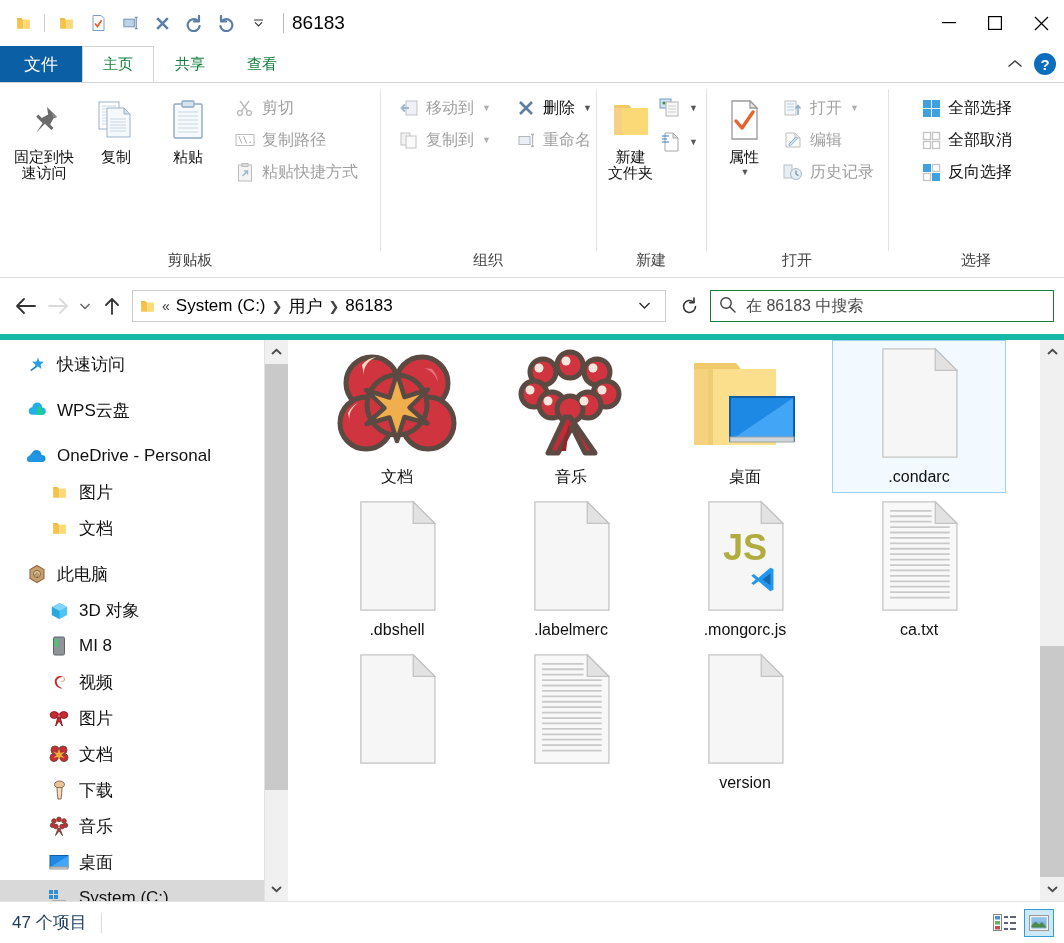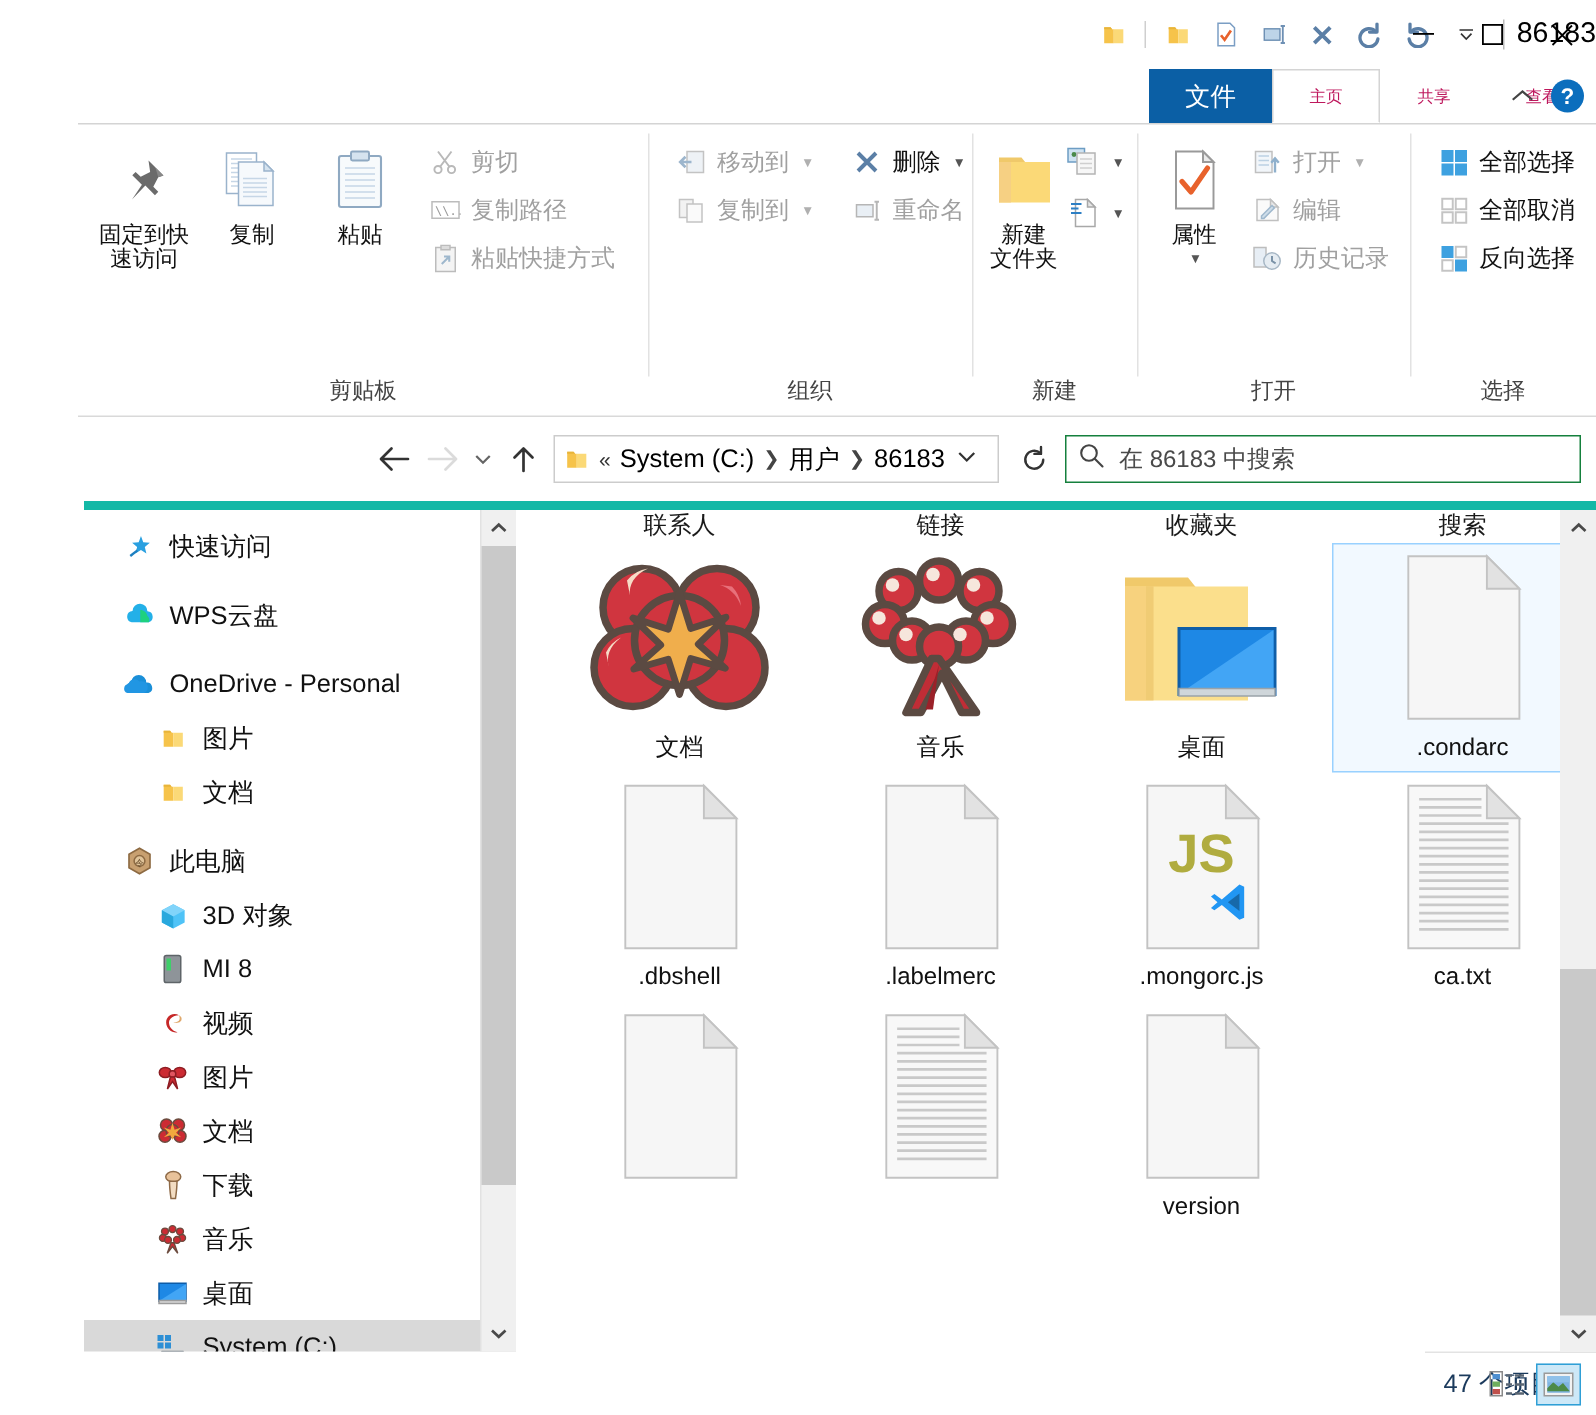--- a/index.html
+++ b/index.html
@@ -3,21 +3,21 @@
 <meta charset="utf-8">
 <style>
   * { box-sizing: border-box; margin: 0; padding: 0; }
   html, body {
     width: 1064px; height: 943px;
     font-family: "Liberation Sans", "DejaVu Sans", sans-serif;
     background: #ffffff;
     overflow: hidden;
     -webkit-font-smoothing: antialiased;
   }
-  .window { width: 1064px; height: 943px; position: relative; display: flex; flex-direction: column; background:#fff;align-items:flex-end; }
+  .window { width: 1064px; height: 943px; position: relative; display: flex; flex-direction: column; background:#fff; }
 
   
   .titlebar {
     height: 46px; display: flex; align-items: center;
     background: #ffffff; position: relative; flex: none;
   }
   .qat { display: flex; align-items: center; padding-left: 8px; gap: 2px; height: 100%; }
   .qat-btn {
     width: 30px; height: 34px; display: flex; align-items: center; justify-content: center;
   }
@@ -30,21 +30,21 @@
   .wincontrols { position: absolute; right: 0; top: 0; height: 46px; display: flex; }
   .wc { width: 46px; height: 46px; display: flex; align-items: center; justify-content: center; }
 
   
   .tabrow {
     height: 36px; display: flex; align-items: stretch; position: relative;
     background: #ffffff; flex: none;
   }
   .tab {
     display:flex; align-items:center; justify-content:center;
-    font-size: 11px; color: #be185d; padding: 0 18px; min-width: 72px;
+    font-size: 15px; color: #15803d; padding: 0 18px; min-width: 72px;
     border: 1px solid transparent; border-bottom: none;
   }
   .tab.file {
     background: #0b5fa5; color: #fff; border: none;
     min-width: 82px; font-size:17px;
   }
   .tab.active {
     background: #fff; border-color: #d4d4d4; border-bottom: 1px solid #fff;
     position: relative; z-index: 3;
   }
@@ -480,21 +480,21 @@
                 </svg>
             </span>
             <span class="lbl">历史记录</span>
           </div>
         </div>
       </div>
       <div class="rgroup-title">打开</div>
     </div>
 
     <div class="rgroup" style="flex:1">
-      <div class="rgroup-body" style="padding-left:14px">
+      <div class="rgroup-body" style="padding-left:28px">
         <div class="smallcol">
           <div class="smallbtn">
             <span class="ic">
               <svg width="19" height="19" viewBox="0 0 19 19">
                   <rect x="1" y="1" width="8" height="8" fill="#3ea1e0"></rect>
                   <rect x="10" y="1" width="8" height="8" fill="#3ea1e0"></rect>
                   <rect x="1" y="10" width="8" height="8" fill="#3ea1e0"></rect>
                   <rect x="10" y="10" width="8" height="8" fill="#3ea1e0"></rect>
                 </svg>
             </span>
@@ -780,26 +780,20 @@
         <div class="sbar-arrow">
           <svg width="11" height="8" viewBox="0 0 11 8">
               <path d="M1 2l4.5 4.2L10 2" stroke="#4a4a4a" stroke-width="1.8" fill="none"></path>
             </svg>
         </div>
       </div>
     </div>
 
     <div class="content">
 
-      <div class="topnames">
-        <div class="topname">联系人</div>
-        <div class="topname">链接</div>
-        <div class="topname">收藏夹</div>
-        <div class="topname">搜索</div>
-      </div>
 
       <div class="row">
         <div class="item">
           <span class="icon">
             <svg width="126" height="112" viewBox="0 0 126 112">
               <g stroke="#5b4a42" stroke-width="5" stroke-linejoin="round">
                 <circle cx="38" cy="36" r="26" fill="#d0353f"></circle>
                 <circle cx="88" cy="36" r="26" fill="#d0353f"></circle>
                 <circle cx="32" cy="76" r="26" fill="#d0353f"></circle>
                 <circle cx="94" cy="76" r="26" fill="#d0353f"></circle>

